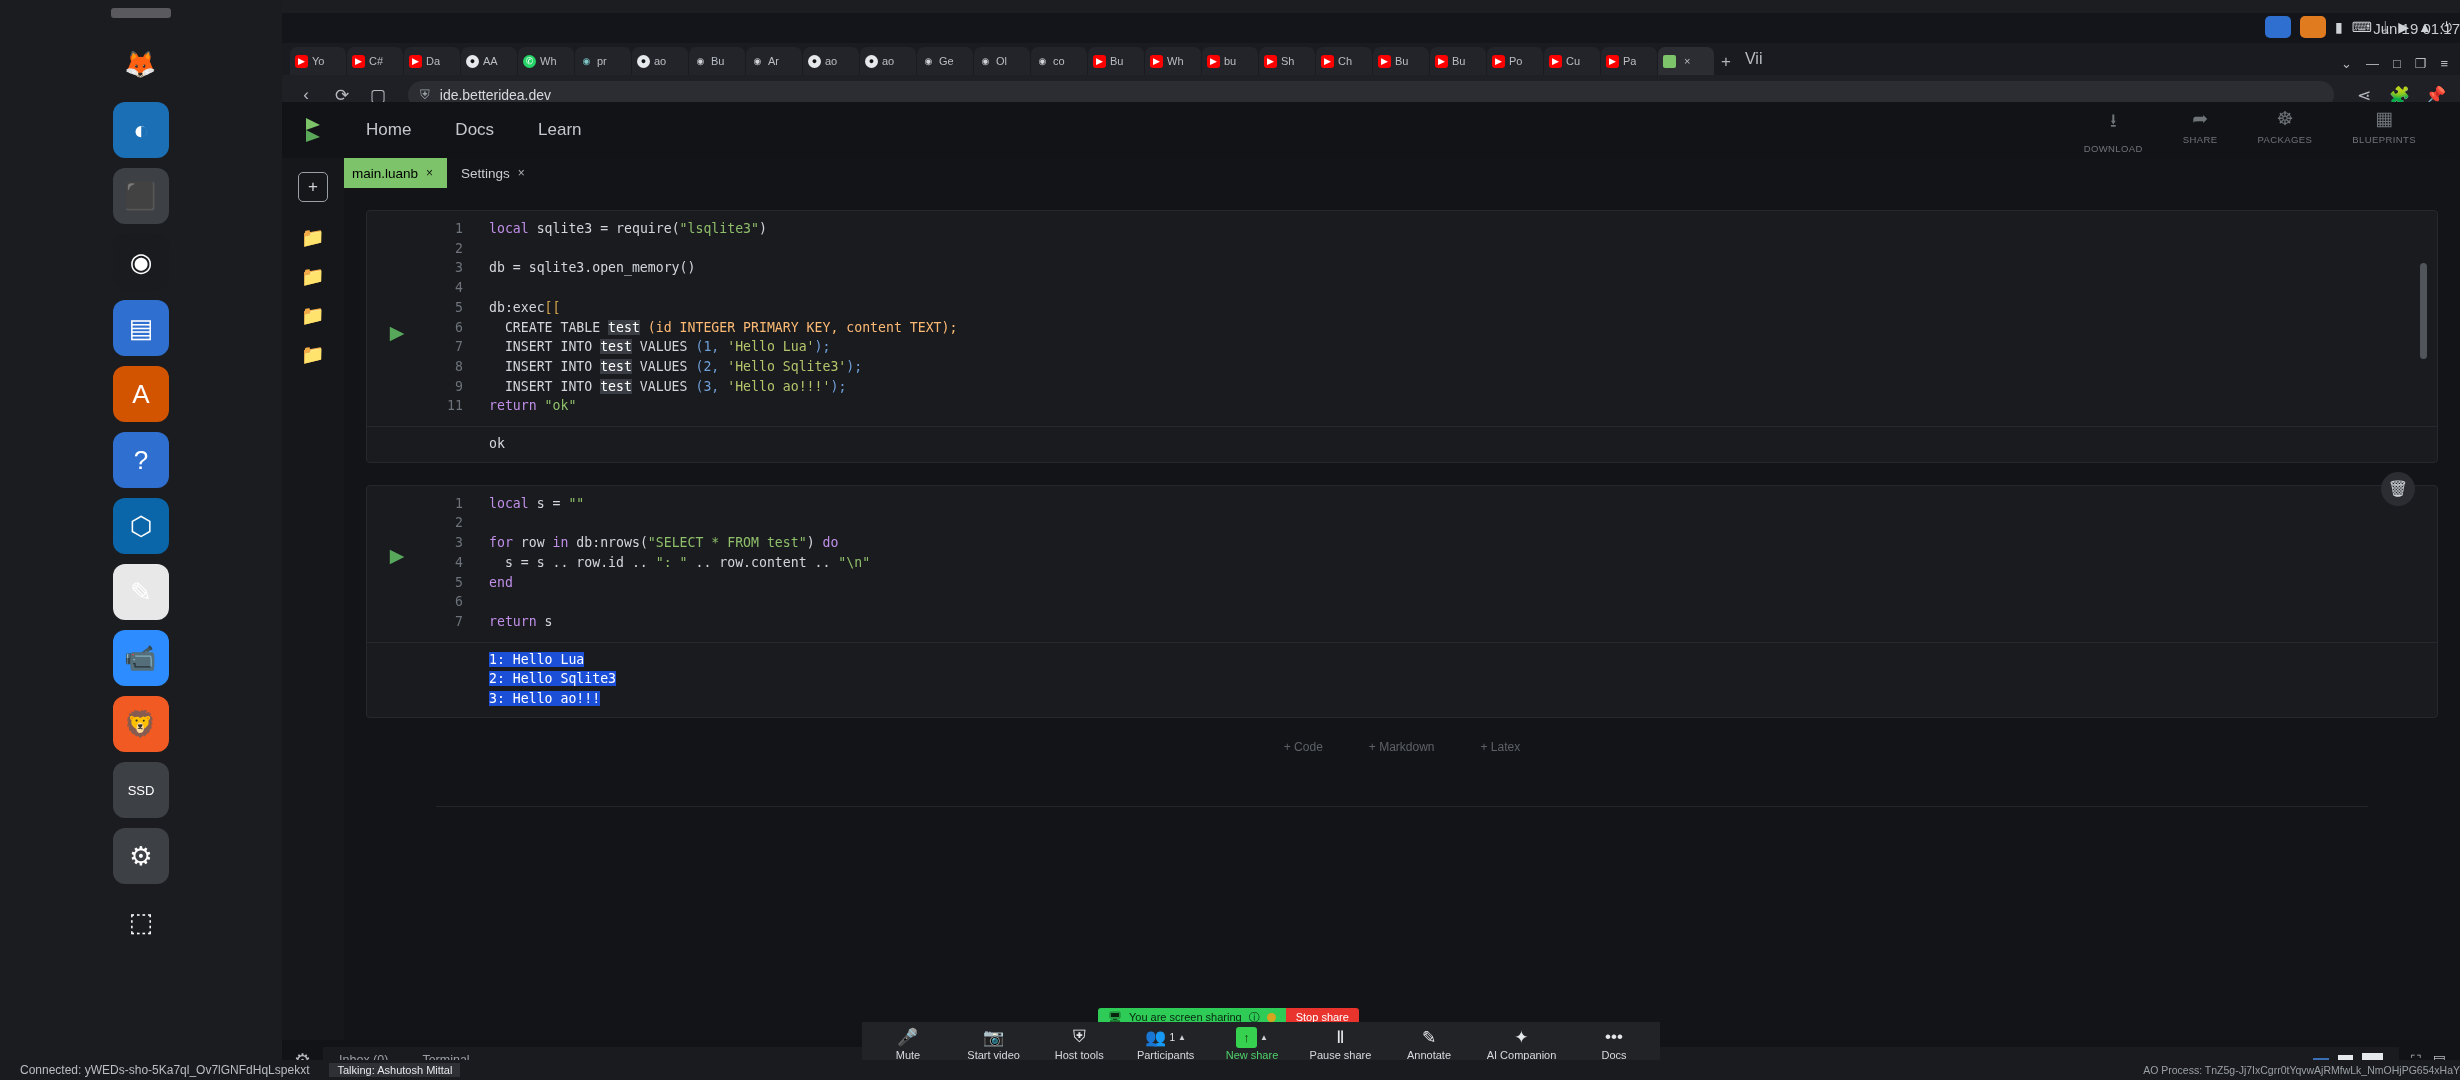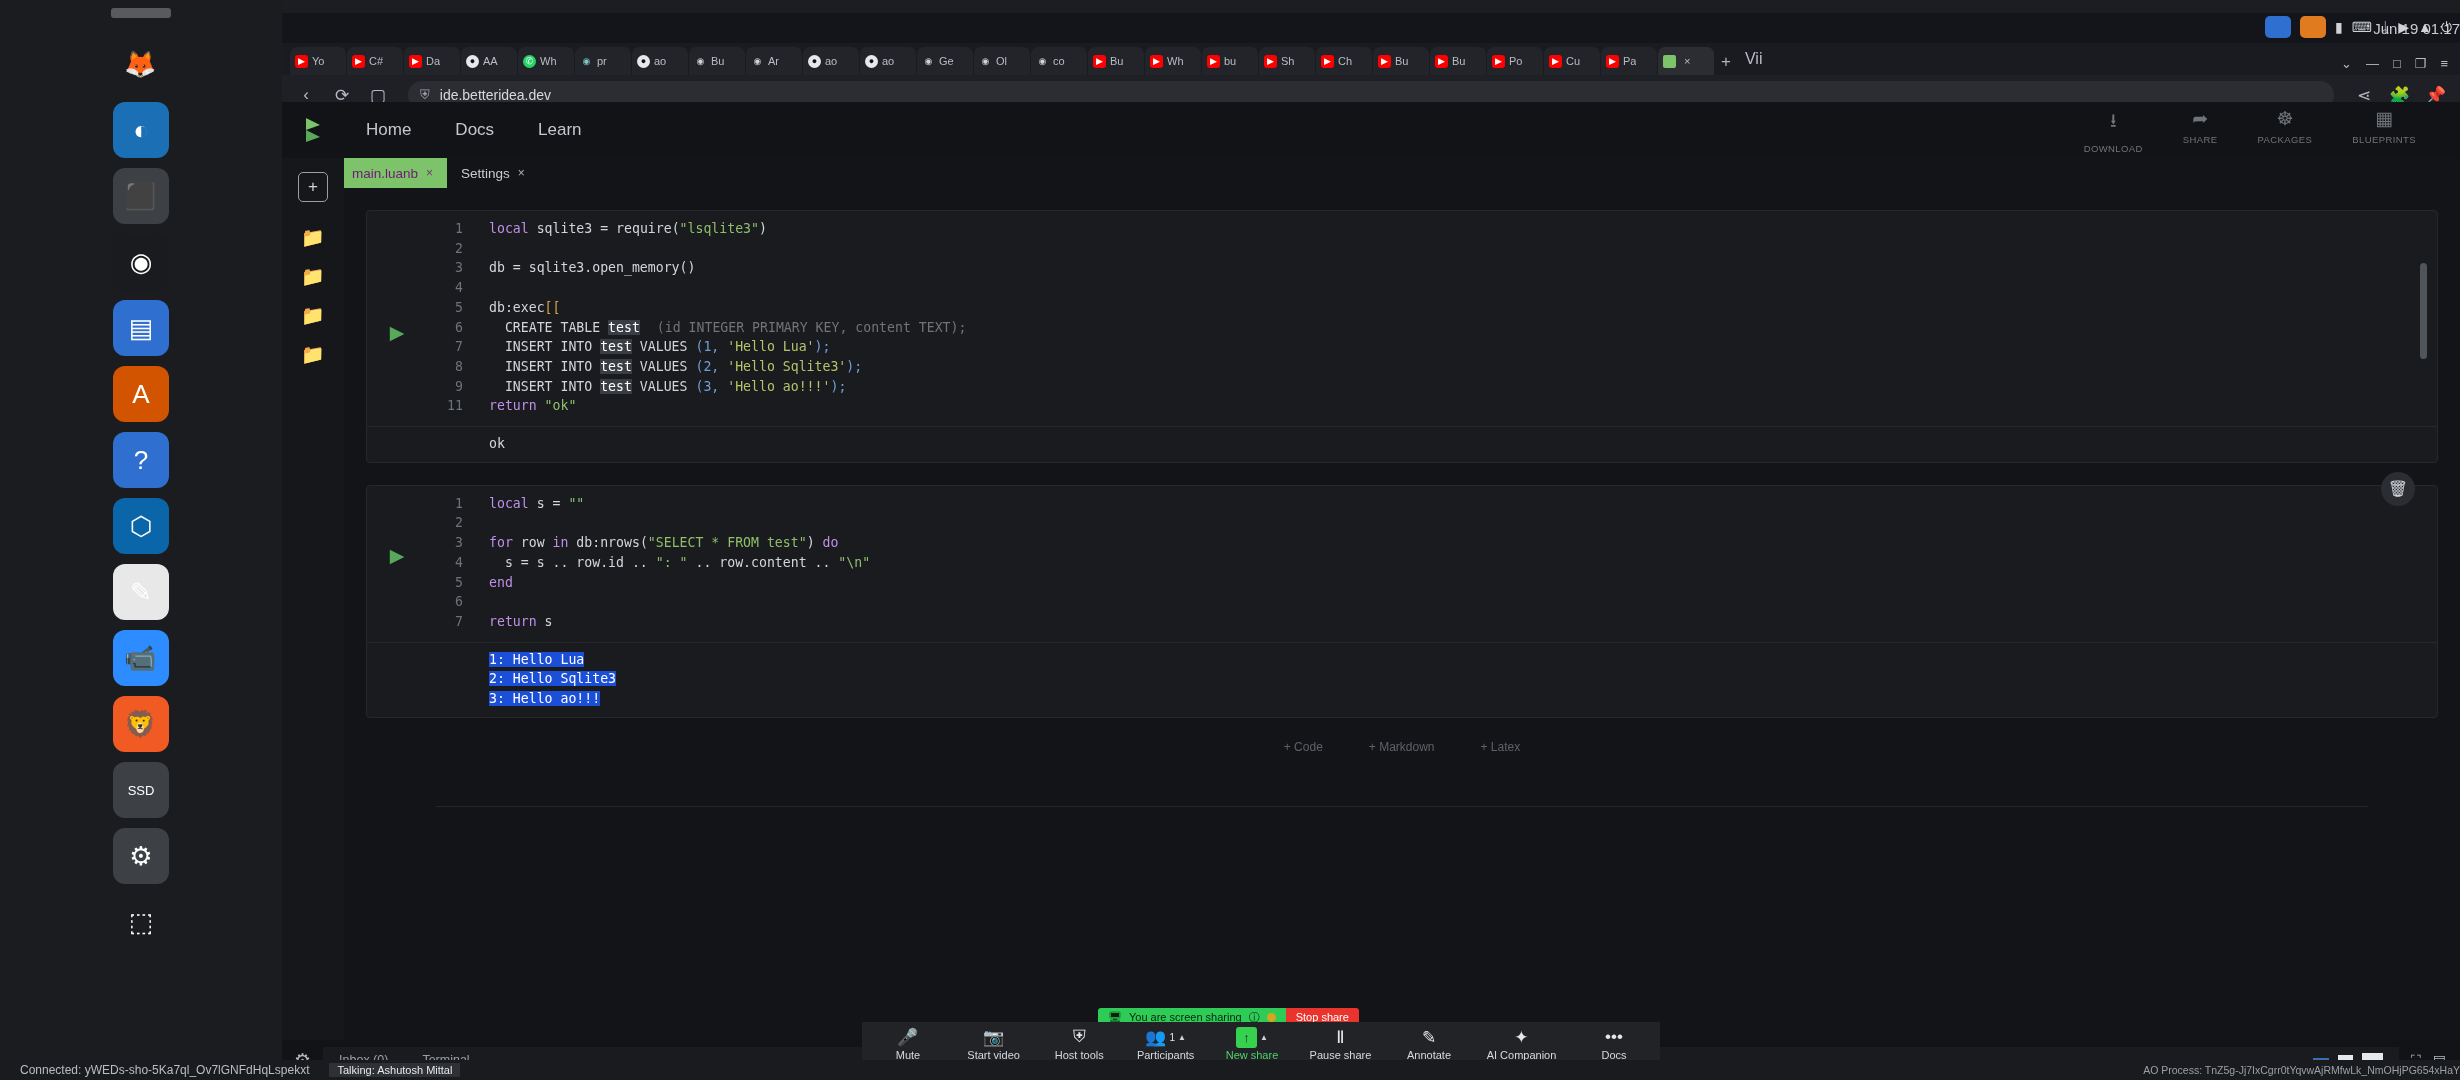--- a/index.html
+++ b/index.html
@@ -62,21 +62,21 @@
                align-items:center; padding-top:14px; }
   .rail-btn { width:30px; height:30px; border:1.6px solid #9aa0a6; border-radius:5px;
               color:#cfd3d8; display:flex; align-items:center; justify-content:center;
               font-size:17px; margin-bottom:24px; }
   .rail-folder { font-size:19px; color:#c9ccd1; margin-bottom:16px; }
   .rail-folder.green { color:#5aa95a; }
 
   .editor-pane { flex:1; display:flex; flex-direction:column; background:#131417; }
   .nbtabs { height:30px; display:flex; align-items:stretch; background:#131417; }
   .nbtab { display:flex; align-items:center; gap:8px; padding:0 14px; font-size:13.5px; }
-  .nbtab.active { background:#7cc36a; color:#701a75;padding-left:8px; }
+  .nbtab.active { background:#7cc36a; color:#000000;padding-left:8px; }
   .nbtab.inactive { color:#c9ccd1; }
   .nbtab .x { font-size:12px; opacity:.85; }
 
   .cells { flex:1; padding:22px 22px 0 22px; overflow:hidden; position:relative; }
   .cell { background:#1a1b1f; border:1px solid #26282d; border-radius:4px;
           position:relative; margin-bottom:22px; }
   .cell-row { display:flex; }
   .run-col { width:60px; flex:0 0 60px; display:flex; justify-content:center; padding-top:110px; }
   .run-col.short { padding-top:58px; }
   .run-btn { color:#58a85c; font-size:19px; }
@@ -363,21 +363,21 @@
                 <div class="cell-row">
                   <div class="run-col">
                     <span class="run-btn">▶</span>
                   </div>
                   <div class="code-area">
                     <div class="codeline"><span class="ln">1</span><span><span style="color: rgb(192, 143, 232);">local </span><span style="color: rgb(210, 214, 219);">sqlite3 </span><span style="color: rgb(210, 214, 219);">= </span><span style="color: rgb(210, 214, 219);">require</span><span style="color: rgb(210, 214, 219);">(</span><span style="color: rgb(143, 191, 106);">"lsqlite3"</span><span style="color: rgb(210, 214, 219);">)</span></span></div>
                     <div class="codeline"><span class="ln">2</span><span>&nbsp;</span></div>
                     <div class="codeline"><span class="ln">3</span><span><span style="color: rgb(210, 214, 219);">db = sqlite3.open_memory()</span></span></div>
                     <div class="codeline"><span class="ln">4</span><span>&nbsp;</span></div>
                     <div class="codeline"><span class="ln">5</span><span><span style="color: rgb(210, 214, 219);">db:exec</span><span style="color: rgb(212, 161, 74);">[[</span></span></div>
-                    <div class="codeline"><span class="ln">6</span><span><span style="color: rgb(210, 214, 219);">  CREATE TABLE </span><span style="color: rgb(255, 255, 255); background: rgb(58, 61, 68);">test</span><span style="color: #737373; padding-left: 9px;"> (id INTEGER PRIMARY KEY, content TEXT);</span></span></div>
+                    <div class="codeline"><span class="ln">6</span><span><span style="color: rgb(210, 214, 219);">  CREATE TABLE </span><span style="color: rgb(255, 255, 255); background: rgb(58, 61, 68);">test</span><span style="color: #fdba74;"> (id INTEGER PRIMARY KEY, content TEXT);</span></span></div>
                     <div class="codeline"><span class="ln">7</span><span><span style="color: rgb(210, 214, 219);">  INSERT INTO </span><span style="color: rgb(255, 255, 255); background: rgb(58, 61, 68);">test</span><span style="color: rgb(210, 214, 219);"> VALUES </span><span style="color: rgb(111, 159, 216);">(1, </span><span style="color: rgb(181, 196, 106);">'Hello Lua'</span><span style="color: rgb(111, 159, 216);">);</span></span></div>
                     <div class="codeline"><span class="ln">8</span><span><span style="color: rgb(210, 214, 219);">  INSERT INTO </span><span style="color: rgb(255, 255, 255); background: rgb(58, 61, 68);">test</span><span style="color: rgb(210, 214, 219);"> VALUES </span><span style="color: rgb(111, 159, 216);">(2, </span><span style="color: rgb(181, 196, 106);">'Hello Sqlite3'</span><span style="color: rgb(111, 159, 216);">);</span></span></div>
                     <div class="codeline"><span class="ln">9</span><span><span style="color: rgb(210, 214, 219);">  INSERT INTO </span><span style="color: rgb(255, 255, 255); background: rgb(58, 61, 68);">test</span><span style="color: rgb(210, 214, 219);"> VALUES </span><span style="color: rgb(111, 159, 216);">(3, </span><span style="color: rgb(181, 196, 106);">'Hello ao!!!'</span><span style="color: rgb(111, 159, 216);">);</span></span></div>
                     <div class="codeline"><span class="ln">11</span><span><span style="color: rgb(192, 143, 232);">return </span><span style="color: rgb(143, 191, 106);">"ok"</span></span></div>
                   </div>
                 </div>
                 <div class="scrollbar"></div>
                 <div class="cell-out">
                   <div class="out-line"><span>ok</span></div>
                 </div>

